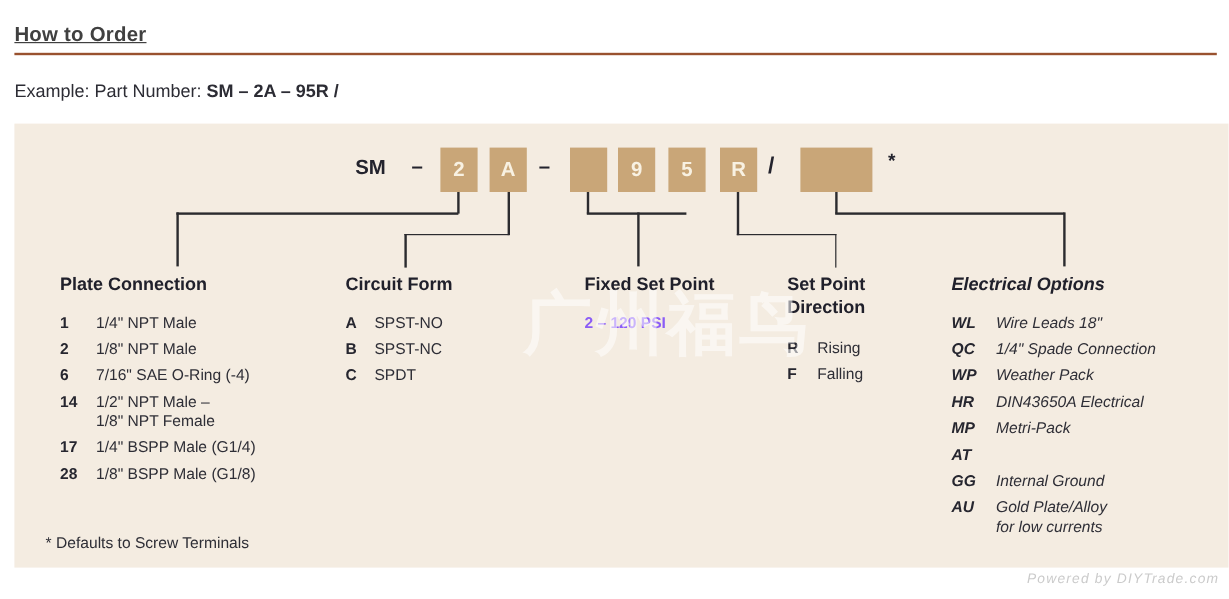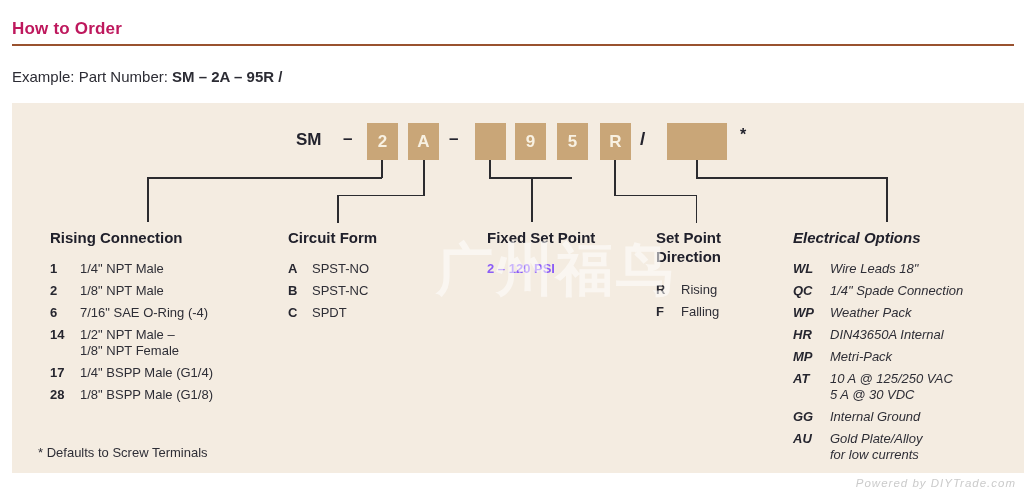--- a/index.html
+++ b/index.html
@@ -1,20 +1,20 @@
 <!DOCTYPE html>
 <html><head>
 <meta charset="utf-8">
 <style>
   * { margin:0; padding:0; box-sizing:border-box; }
   html,body { background:#fff; }
   body { font-family:"Liberation Sans", sans-serif; }
   .screen { position:relative; width:1024px; height:499px; background:#ffffff; overflow:hidden; }
 
-  .page-title { position:absolute; left:12px; top:19px; font-size:17px; font-weight:bold; color:#be185d; letter-spacing:.2px; }
+  .page-title { position:absolute; left:12px; top:19px; font-size:17px; font-weight:bold; color:#404040; letter-spacing:.2px;text-decoration:underline; }
   .title-rule { position:absolute; left:12px; top:44px; width:1002px; height:2px; background:#99522f; }
 
   .example-line { position:absolute; left:12px; top:68px; font-size:15px; color:#2c2c34; }
   .example-line .b { font-weight:bold; }
 
   .panel { position:absolute; left:12px; top:103px; width:1012px; height:370px; background:#f4ece1; }
 
   
   .pn-sm    { position:absolute; left:296px; top:130px; font-size:17px; font-weight:bold; color:#23232d; }
   .pn-dash  { position:absolute; top:129px; font-size:17px; font-weight:bold; color:#23232d; }
@@ -101,21 +101,21 @@
   <div class="ln l3b"></div>
   <div class="ln l3c"></div>
   <div class="ln l4a"></div>
   <div class="ln l4b"></div>
   <div class="ln l4c"></div>
   <div class="ln l5a"></div>
   <div class="ln l5b"></div>
   <div class="ln l5c"></div>
 
   <div class="col col-media">
-    <h3>Rising Connection</h3>
+    <h3>Plate Connection</h3>
     <div class="row">
         <span class="key">1</span>
         <span class="val">1/4" NPT Male</span>
       </div>
     <div class="row">
         <span class="key">2</span>
         <span class="val">1/8" NPT Male</span>
       </div>
     <div class="row">
         <span class="key">6</span>
@@ -179,30 +179,28 @@
     <div class="row">
         <span class="key">QC</span>
         <span class="val">1/4" Spade Connection</span>
       </div>
     <div class="row">
         <span class="key">WP</span>
         <span class="val">Weather Pack</span>
       </div>
     <div class="row">
         <span class="key">HR</span>
-        <span class="val">DIN43650A Internal</span>
+        <span class="val">DIN43650A Electrical</span>
       </div>
     <div class="row">
         <span class="key">MP</span>
         <span class="val">Metri-Pack</span>
       </div>
     <div class="row">
         <span class="key">AT</span>
-        <span class="val">10 A @ 125/250 VAC
-5 A @ 30 VDC</span>
       </div>
     <div class="row">
         <span class="key">GG</span>
         <span class="val">Internal Ground</span>
       </div>
     <div class="row">
         <span class="key">AU</span>
         <span class="val">Gold Plate/Alloy
 for low currents</span>
       </div>

